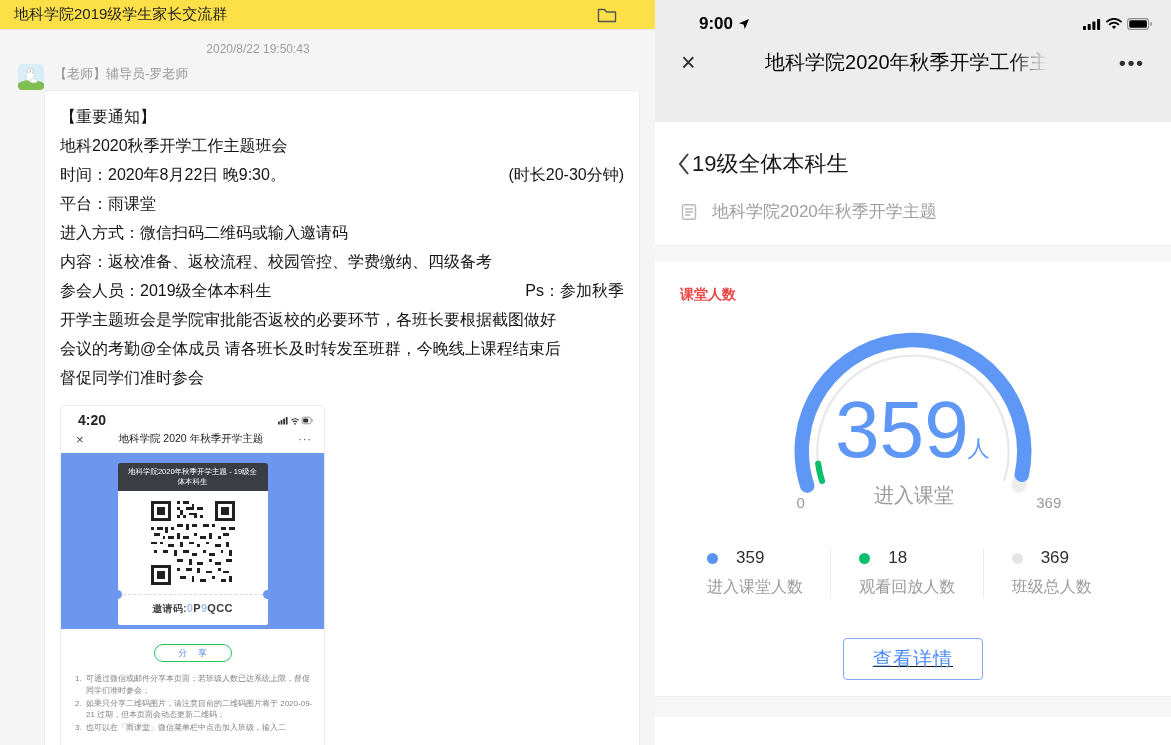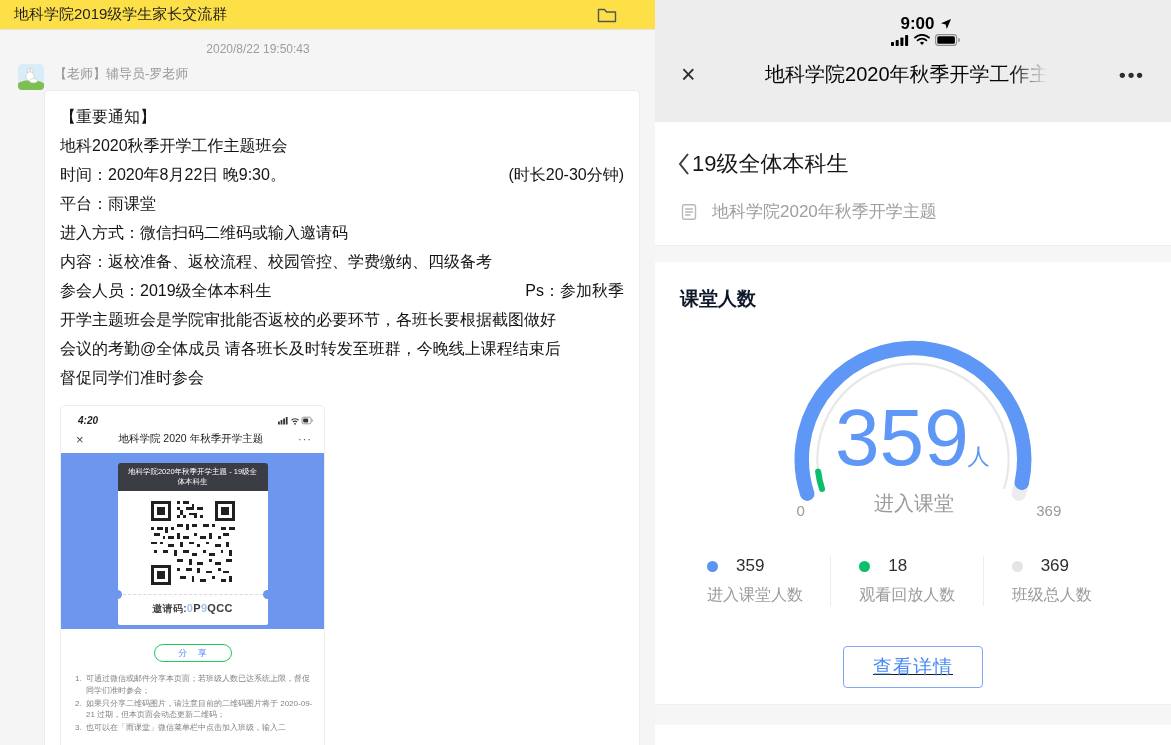--- a/index.html
+++ b/index.html
@@ -16,21 +16,21 @@
   .avatar{width:26px;height:26px;border-radius:4px;overflow:hidden;flex:none;}
   .sender-name{font-size:13px;color:#989898;margin:1px 0 0 10px;}
   .bubble{margin:0 15px 0 44px;background:#fff;border:1px solid #ececec;border-radius:4px;
        padding:11px 15px 20px;box-sizing:border-box;}
   .m-line{font-size:16px;line-height:29px;color:#141414;}
   .split{display:flex;justify-content:space-between;}
   
   .shot{width:265px;margin-top:13px;background:#fff;border:1px solid #ededed;
        border-radius:5px 5px 0 0;overflow:hidden;box-sizing:border-box;}
   .p-status{display:flex;justify-content:space-between;align-items:center;padding:6px 10px 0 17px;height:16px;}
-  .p-time{font-size:10px;font-weight:bold;color:#222;font-style:italic;}
+  .p-time{font-size:14px;font-weight:bold;color:#222;}
   .p-nav{display:flex;align-items:center;padding:4px 12px 7px 15px;}
   .p-close{font-size:13px;color:#444;line-height:1;}
   .p-title{flex:1;text-align:center;font-size:10.5px;color:#1a1a1a;}
   .p-more{font-size:11px;color:#555;letter-spacing:1px;line-height:0.4;}
   .p-blue{height:176px;display:flex;justify-content:center;}
   .p-card{width:150px;margin-top:10px;}
   .p-card-head{background:#3B3D44;border-radius:3px 3px 0 0;color:#fff;font-size:7.5px;line-height:10px;
        text-align:center;padding:4px 8px;}
   .p-card-body{background:#fff;border-radius:0 0 2px 2px;padding-top:10px;}
   .qr{display:block;margin:0 auto;}
@@ -42,36 +42,36 @@
   .c-light{color:#A9BFE3;} .c-dark{color:#3a3a3a;}
   .p-share{width:78px;height:18px;border:1px solid #22c55e;border-radius:10px;color:#5E8BEF;
        font-size:9px;letter-spacing:4px;display:flex;align-items:center;justify-content:center;
        margin:15px auto 11px;padding-left:4px;box-sizing:border-box;}
   .p-notes{padding:0 10px 12px 14px;}
   .p-note{display:flex;font-size:8px;line-height:11.5px;color:#838383;margin-bottom:1.5px;}
   .n-num{flex:none;width:11px;}
   
   .phone{width:516px;height:745px;background:#fff;flex:none;overflow:hidden;}
   .top-gray{background:#EDEDED;height:122px;box-sizing:border-box;padding:12px 14px 0 24px;}
-  .status-row{display:flex;justify-content:space-between;align-items:center;padding:2px 4px 0 20px;flex-direction:column;}
+  .status-row{display:flex;justify-content:space-between;align-items:center;padding:2px 4px 0 20px;}
   .s-time{font-size:17px;font-weight:600;color:#000;display:flex;align-items:center;gap:5px;}
   .s-icons{display:flex;align-items:center;gap:5px;}
   .nav-row{display:flex;align-items:center;margin-top:15px;padding:0 12px 0 2px;}
   .nav-close{font-size:25px;color:#2e2e2e;font-weight:300;line-height:0.9;}
   .nav-title-wrap{flex:1;text-align:center;overflow:hidden;}
   .nav-title{display:inline-block;max-width:350px;white-space:nowrap;font-size:20px;color:#060606;
        -webkit-mask-image:linear-gradient(90deg,#000 86%,rgba(0,0,0,0) 99%);
        mask-image:linear-gradient(90deg,#000 86%,rgba(0,0,0,0) 99%);}
   .nav-more{font-size:19px;letter-spacing:2px;color:#2e2e2e;font-weight:bold;line-height:0.5;}
   .back-row{display:flex;align-items:center;gap:2px;padding:27px 0 0 22px;}
   .back-title{font-size:22px;color:#161616;}
   .doc-row{display:flex;align-items:center;gap:15px;padding:21px 0 0 26px;}
   .doc-text{font-size:17px;color:#9e9e9e;}
   .band{height:16px;background:#F6F6F6;margin-top:22px;border-top:1px solid #efefef;}
-  .sec-title{font-size:19px;font-weight:bold;color:#0f172a;padding:24px 0 0 25px;}
+  .sec-title{font-size:14px;font-weight:bold;color:#ef4444;padding:24px 0 0 25px;}
   .gauge-wrap{width:356px;margin:16px auto 0;}
   .gauge-wrap svg{display:block;}
   .legend{display:flex;margin:26px 36px 0 52px;}
   .lg-item{flex:1;box-sizing:border-box;}
   .lg-item + .lg-item{border-left:1px solid #ececec;padding-left:28px;}
   .lg-top{display:flex;align-items:center;gap:18px;}
   .dot{width:11px;height:11px;border-radius:50%;flex:none;}
   .dot-blue{background:#5B93F2;} .dot-green{background:#0BBE6E;} .dot-gray{background:#E4E4E4;}
   .lg-val{font-size:17px;color:#2e2e2e;}
   .lg-label{font-size:16px;color:#9b9b9b;margin-top:9px;}

